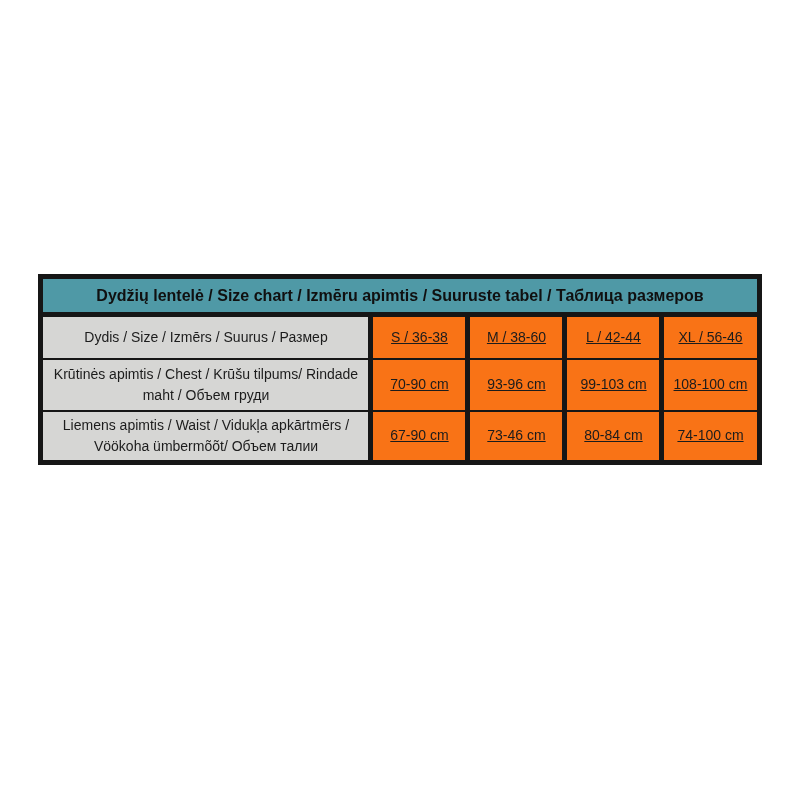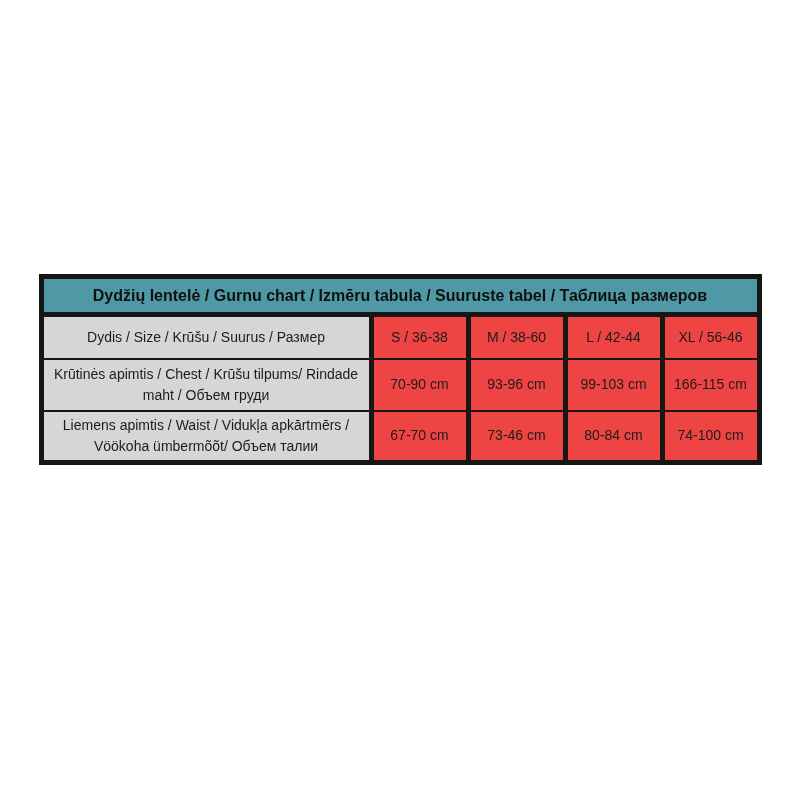--- a/index.html
+++ b/index.html
@@ -43,58 +43,58 @@
     border-bottom: 2px solid #161616;
     border-left: 5px solid #161616;
     border-right: 5px solid #161616;
     text-align: center;
     vertical-align: middle;
     font-size: 14px;
     line-height: 1.5;
     padding: 3px 8px;
   }
   td.label-cell { background: #d6d6d4; }
-  td.value-cell { background: #ef4444; }
+  td.value-cell { background: #f97316; text-decoration: underline; }
   tr.row-sizes td { height: 44px; }
   tr.row-measure td { height: 52px; }
 </style>
 </head>
 <body>
 
 <div class="page">
   <table class="size-table">
     <colgroup>
       <col class="col-label">
       <col class="col-size">
       <col class="col-size">
       <col class="col-size">
       <col class="col-size">
     </colgroup>
     <thead>
       <tr>
-        <th colspan="5" class="table-title">Dydžių lentelė / Gurnu chart / Izmēru tabula / Suuruste tabel / Таблица размеров</th>
+        <th colspan="5" class="table-title">Dydžių lentelė / Size chart / Izmēru apimtis / Suuruste tabel / Таблица размеров</th>
       </tr>
     </thead>
     <tbody>
       <tr class="row-sizes">
-        <td class="label-cell">Dydis / Size / Krūšu / Suurus / Размер</td>
+        <td class="label-cell">Dydis / Size / Izmērs / Suurus / Размер</td>
         <td class="value-cell">S / 36-38</td>
         <td class="value-cell">M / 38-60</td>
         <td class="value-cell">L / 42-44</td>
         <td class="value-cell">XL / 56-46</td>
       </tr>
       <tr class="row-measure">
         <td class="label-cell">Krūtinės apimtis / Chest / Krūšu tilpums/ Rindade maht / Объем груди</td>
         <td class="value-cell">70-90 cm</td>
         <td class="value-cell">93-96 cm</td>
         <td class="value-cell">99-103 cm</td>
-        <td class="value-cell">166-115 cm</td>
+        <td class="value-cell">108-100 cm</td>
       </tr>
       <tr class="row-measure">
         <td class="label-cell">Liemens apimtis / Waist / Vidukļa apkārtmērs / Vöökoha ümbermõõt/ Объем талии</td>
-        <td class="value-cell">67-70 cm</td>
+        <td class="value-cell">67-90 cm</td>
         <td class="value-cell">73-46 cm</td>
         <td class="value-cell">80-84 cm</td>
         <td class="value-cell">74-100 cm</td>
       </tr>
     </tbody>
   </table>
 </div>
 
 </body></html>

